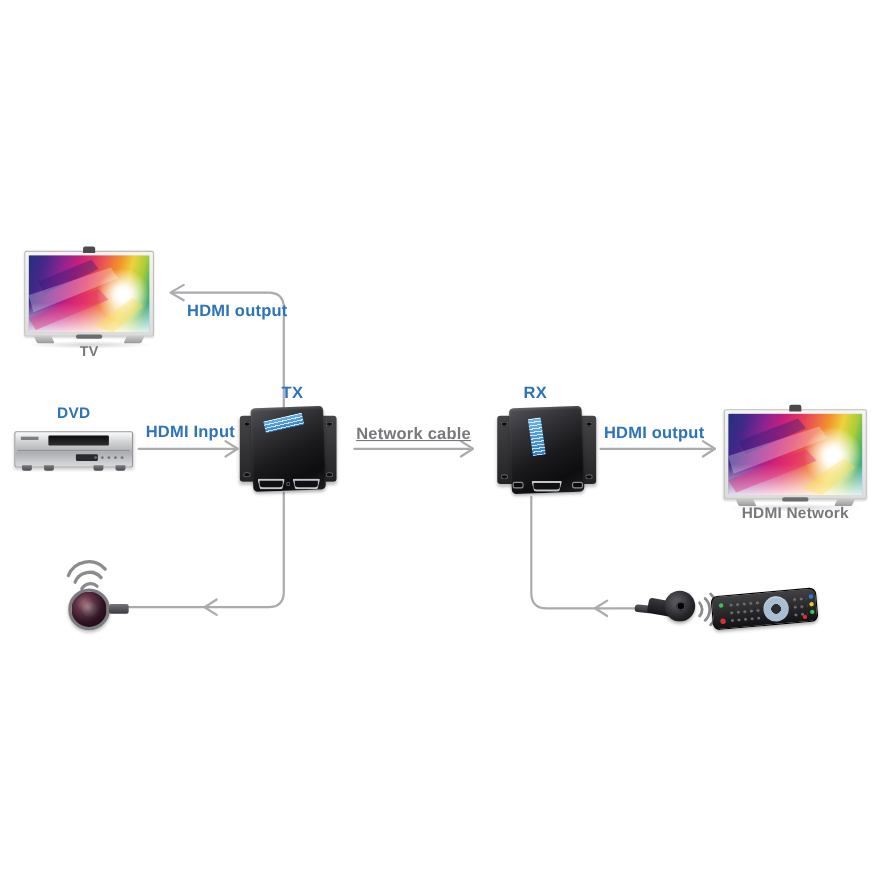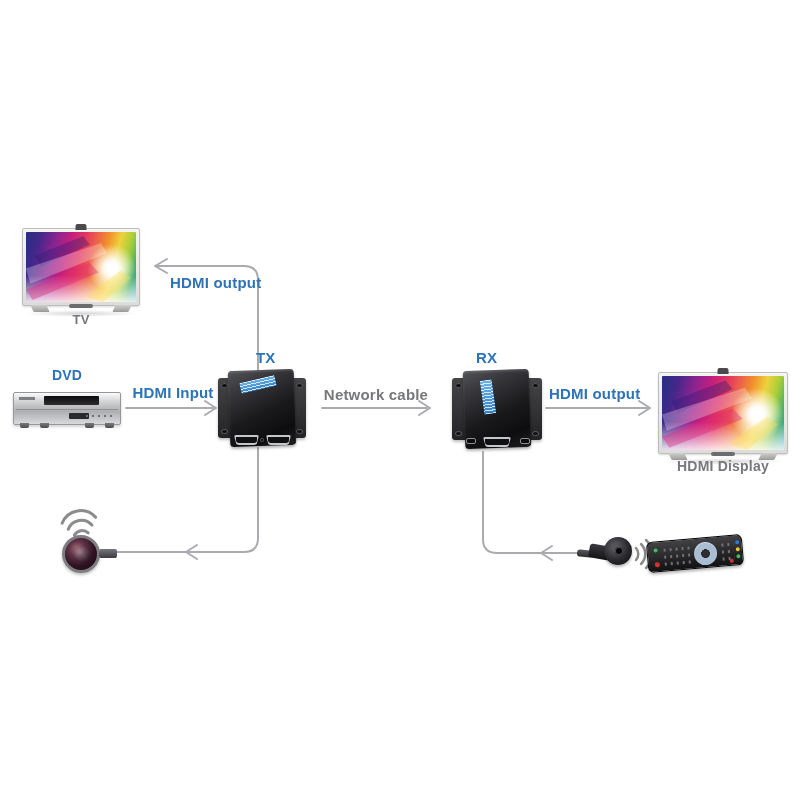--- a/index.html
+++ b/index.html
@@ -174,21 +174,21 @@
     <div class="hole" style="right:3px; top:13px;"></div>
     <div class="hole" style="left:3px; bottom:14px;"></div>
     <div class="hole" style="right:3px; bottom:14px;"></div>
     <div class="body" style="left:11px; top:0; width:66px; height:76px; transform:rotate(-2deg);"></div>
     <div class="stripe" style="left:22px; top:9px; width:36px; height:11px;"></div>
     <div class="hdmi-port" style="left:16px; bottom:3px; width:25px;"></div>
     <div class="hdmi-port" style="left:48px; bottom:3px; width:25px;"></div>
     <div class="pin-hole" style="left:42px; bottom:6px;"></div>
   </div>
 
-  <div class="lbl gray" style="left:322px; top:386px; width:108px; text-align:center; font-size:15px;">Network cable</div>
+  <div class="lbl gray" style="left:322px; top:386px; width:108px; text-align:center; font-size:15px;text-decoration:underline;">Network cable</div>
 
   <div class="lbl blue" style="left:476px; top:349px; font-size:15px;">RX</div>
   <div class="ext" style="left:452px; top:370px; width:90px; height:80px;">
     <div class="plate" style="left:0; top:8px; width:90px; height:62px;"></div>
     <div class="hole" style="left:3px; top:13px;"></div>
     <div class="hole" style="right:3px; top:13px;"></div>
     <div class="hole" style="left:3px; bottom:14px;"></div>
     <div class="hole" style="right:3px; bottom:14px;"></div>
     <div class="body" style="left:12px; top:0; width:66px; height:78px; transform:rotate(-2deg);"></div>
     <div class="stripe" style="left:30px; top:10px; width:12px; height:34px; transform:rotate(-8deg);"></div>
@@ -207,21 +207,21 @@
         <div class="shard s1"></div>
         <div class="shard s2"></div>
         <div class="shard s4"></div>
       </div>
     </div>
     <div class="leg legL" style="left:12px; top:81px;"></div>
     <div class="leg legR" style="right:12px; top:81px;"></div>
     <div class="base" style="left:53px; top:80px; width:24px;"></div>
     <div class="shadow" style="left:3px; top:86px; width:124px;"></div>
   </div>
-  <div class="lbl gray" style="left:658px; top:458px; width:130px; text-align:center; font-size:14px;">HDMI Display</div>
+  <div class="lbl gray" style="left:658px; top:458px; width:130px; text-align:center; font-size:14px;">HDMI Network</div>
 
   <svg class="lines" width="52" height="34" style="left:56px; top:506px;" fill="none" stroke="#8b8b8e" stroke-width="3" stroke-linecap="round">
     <g transform="rotate(-10 26 32)">
       <path d="M19,28 A9,9 0 0 1 33,28"></path>
       <path d="M14,21 A14,14 0 0 1 38,21"></path>
       <path d="M9,14 A20,20 0 0 1 43,14"></path>
     </g>
   </svg>
   <div class="ir-eye"></div>
   <div class="ir-stem"></div>

